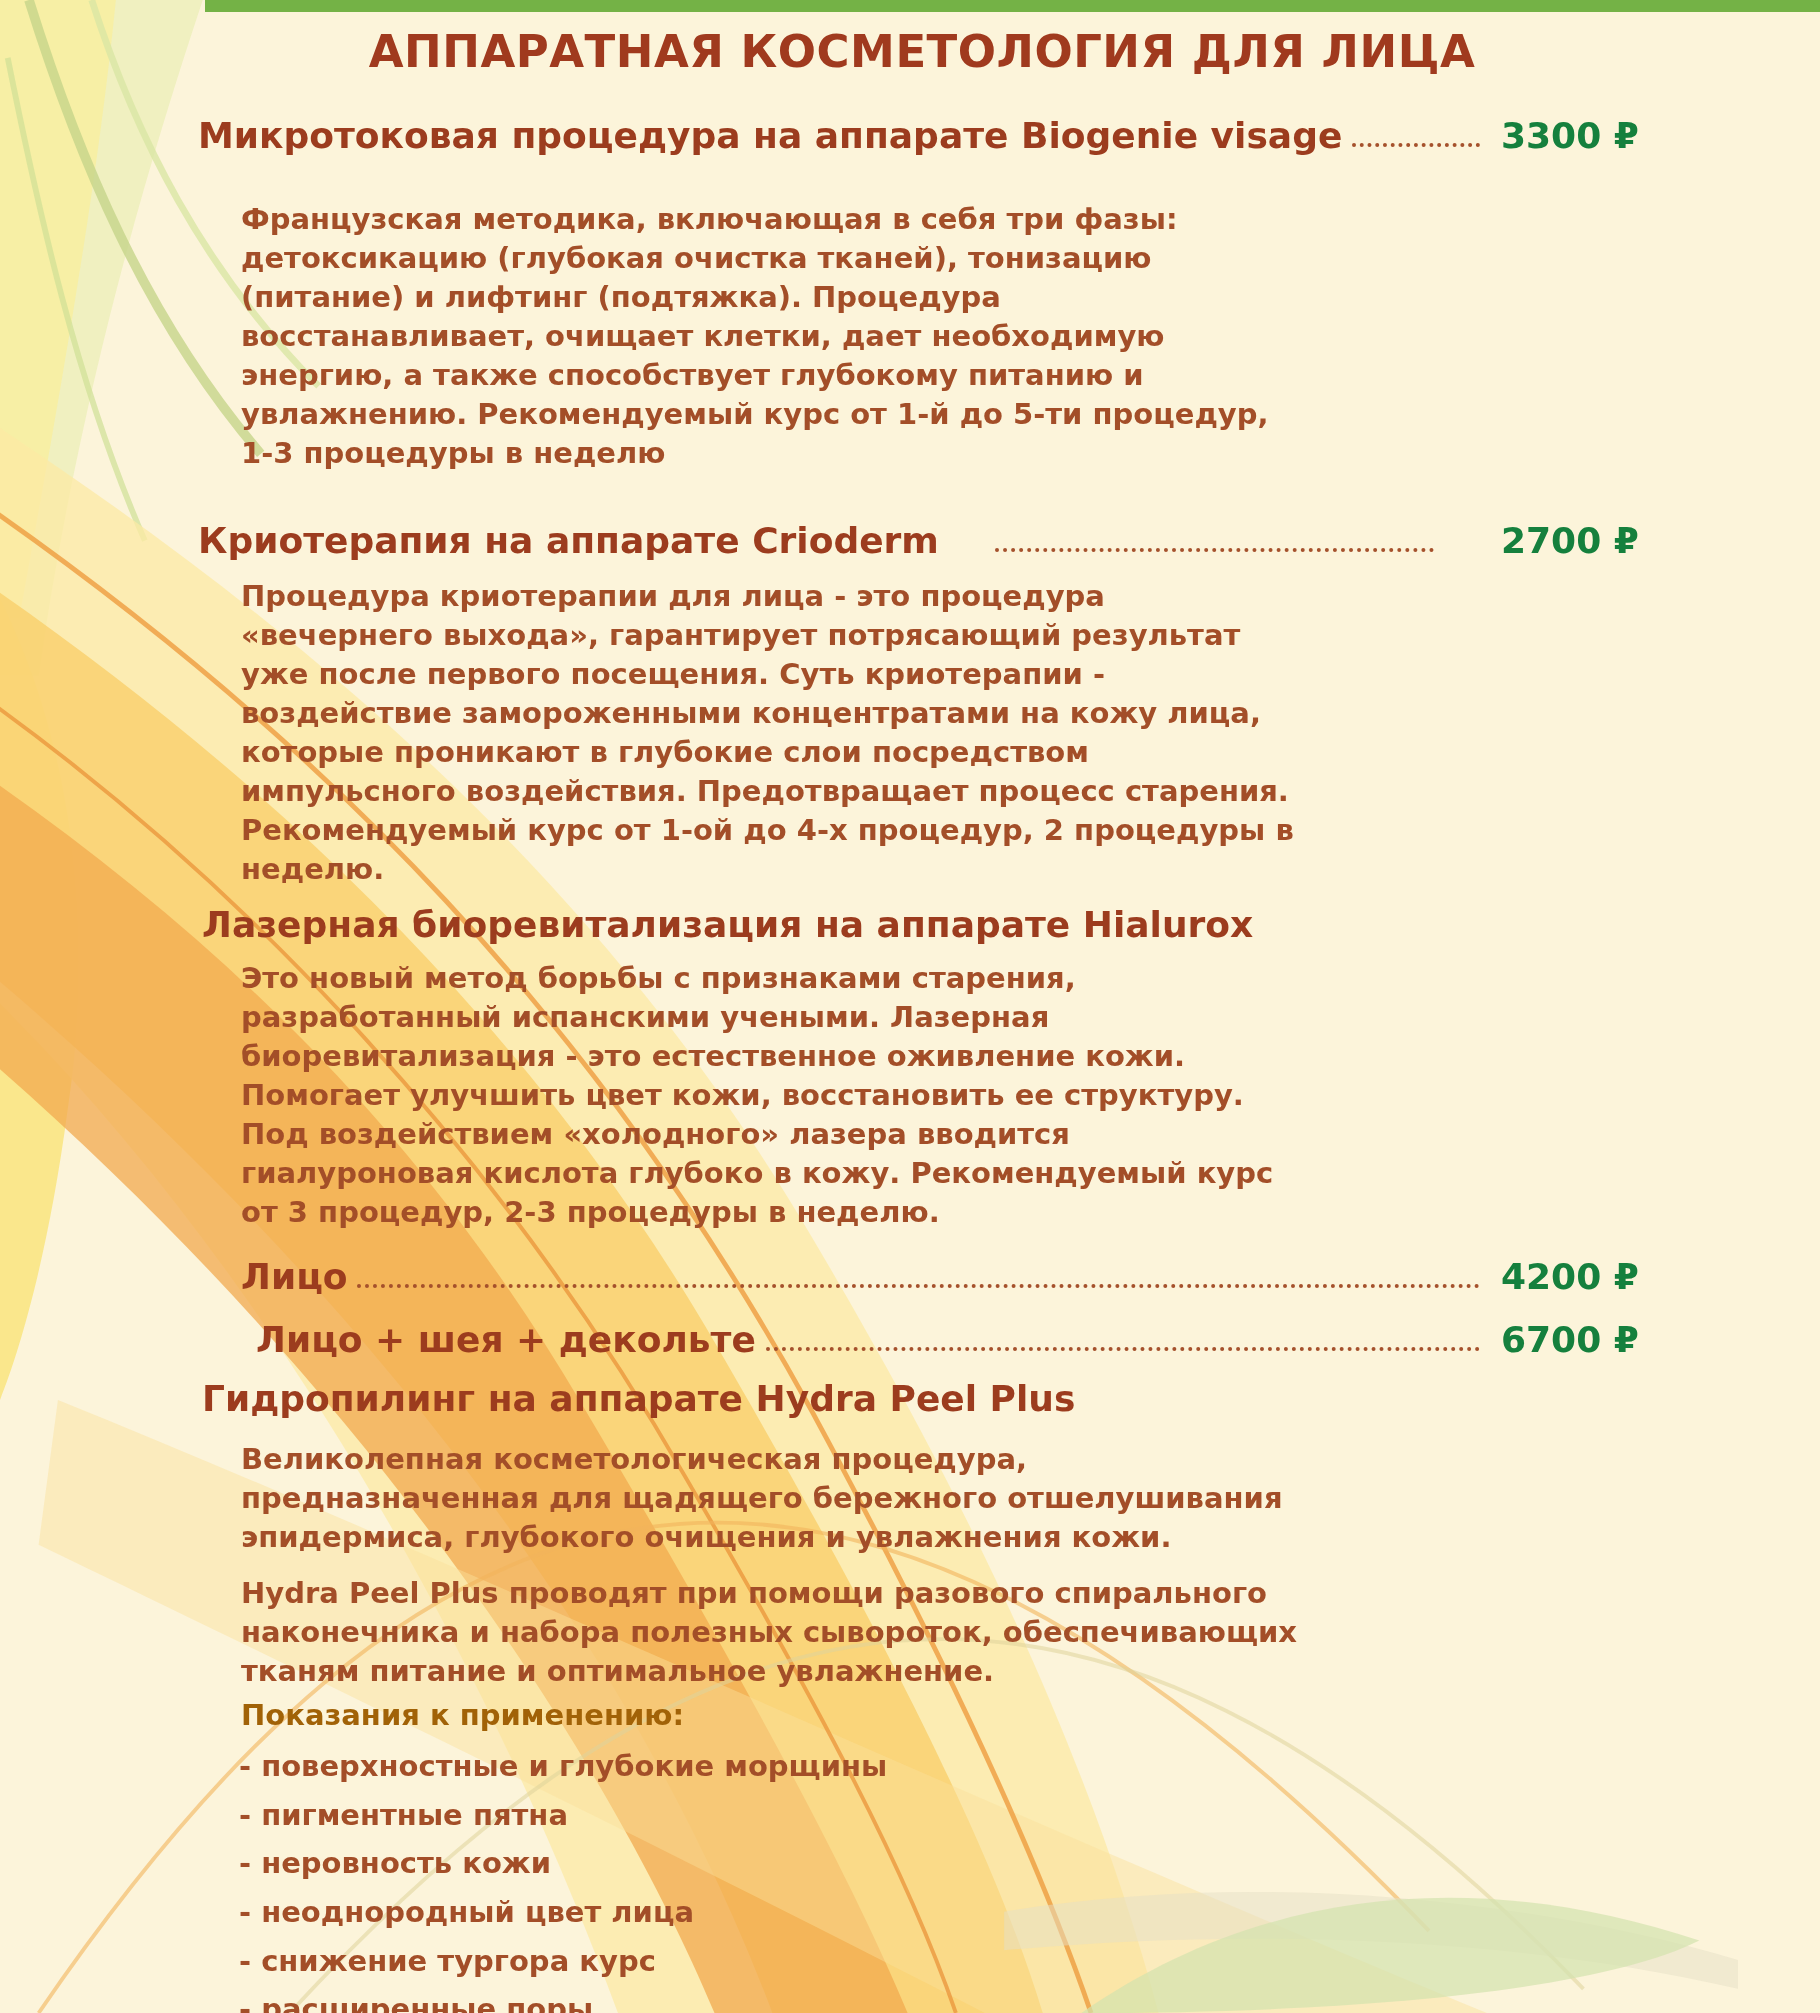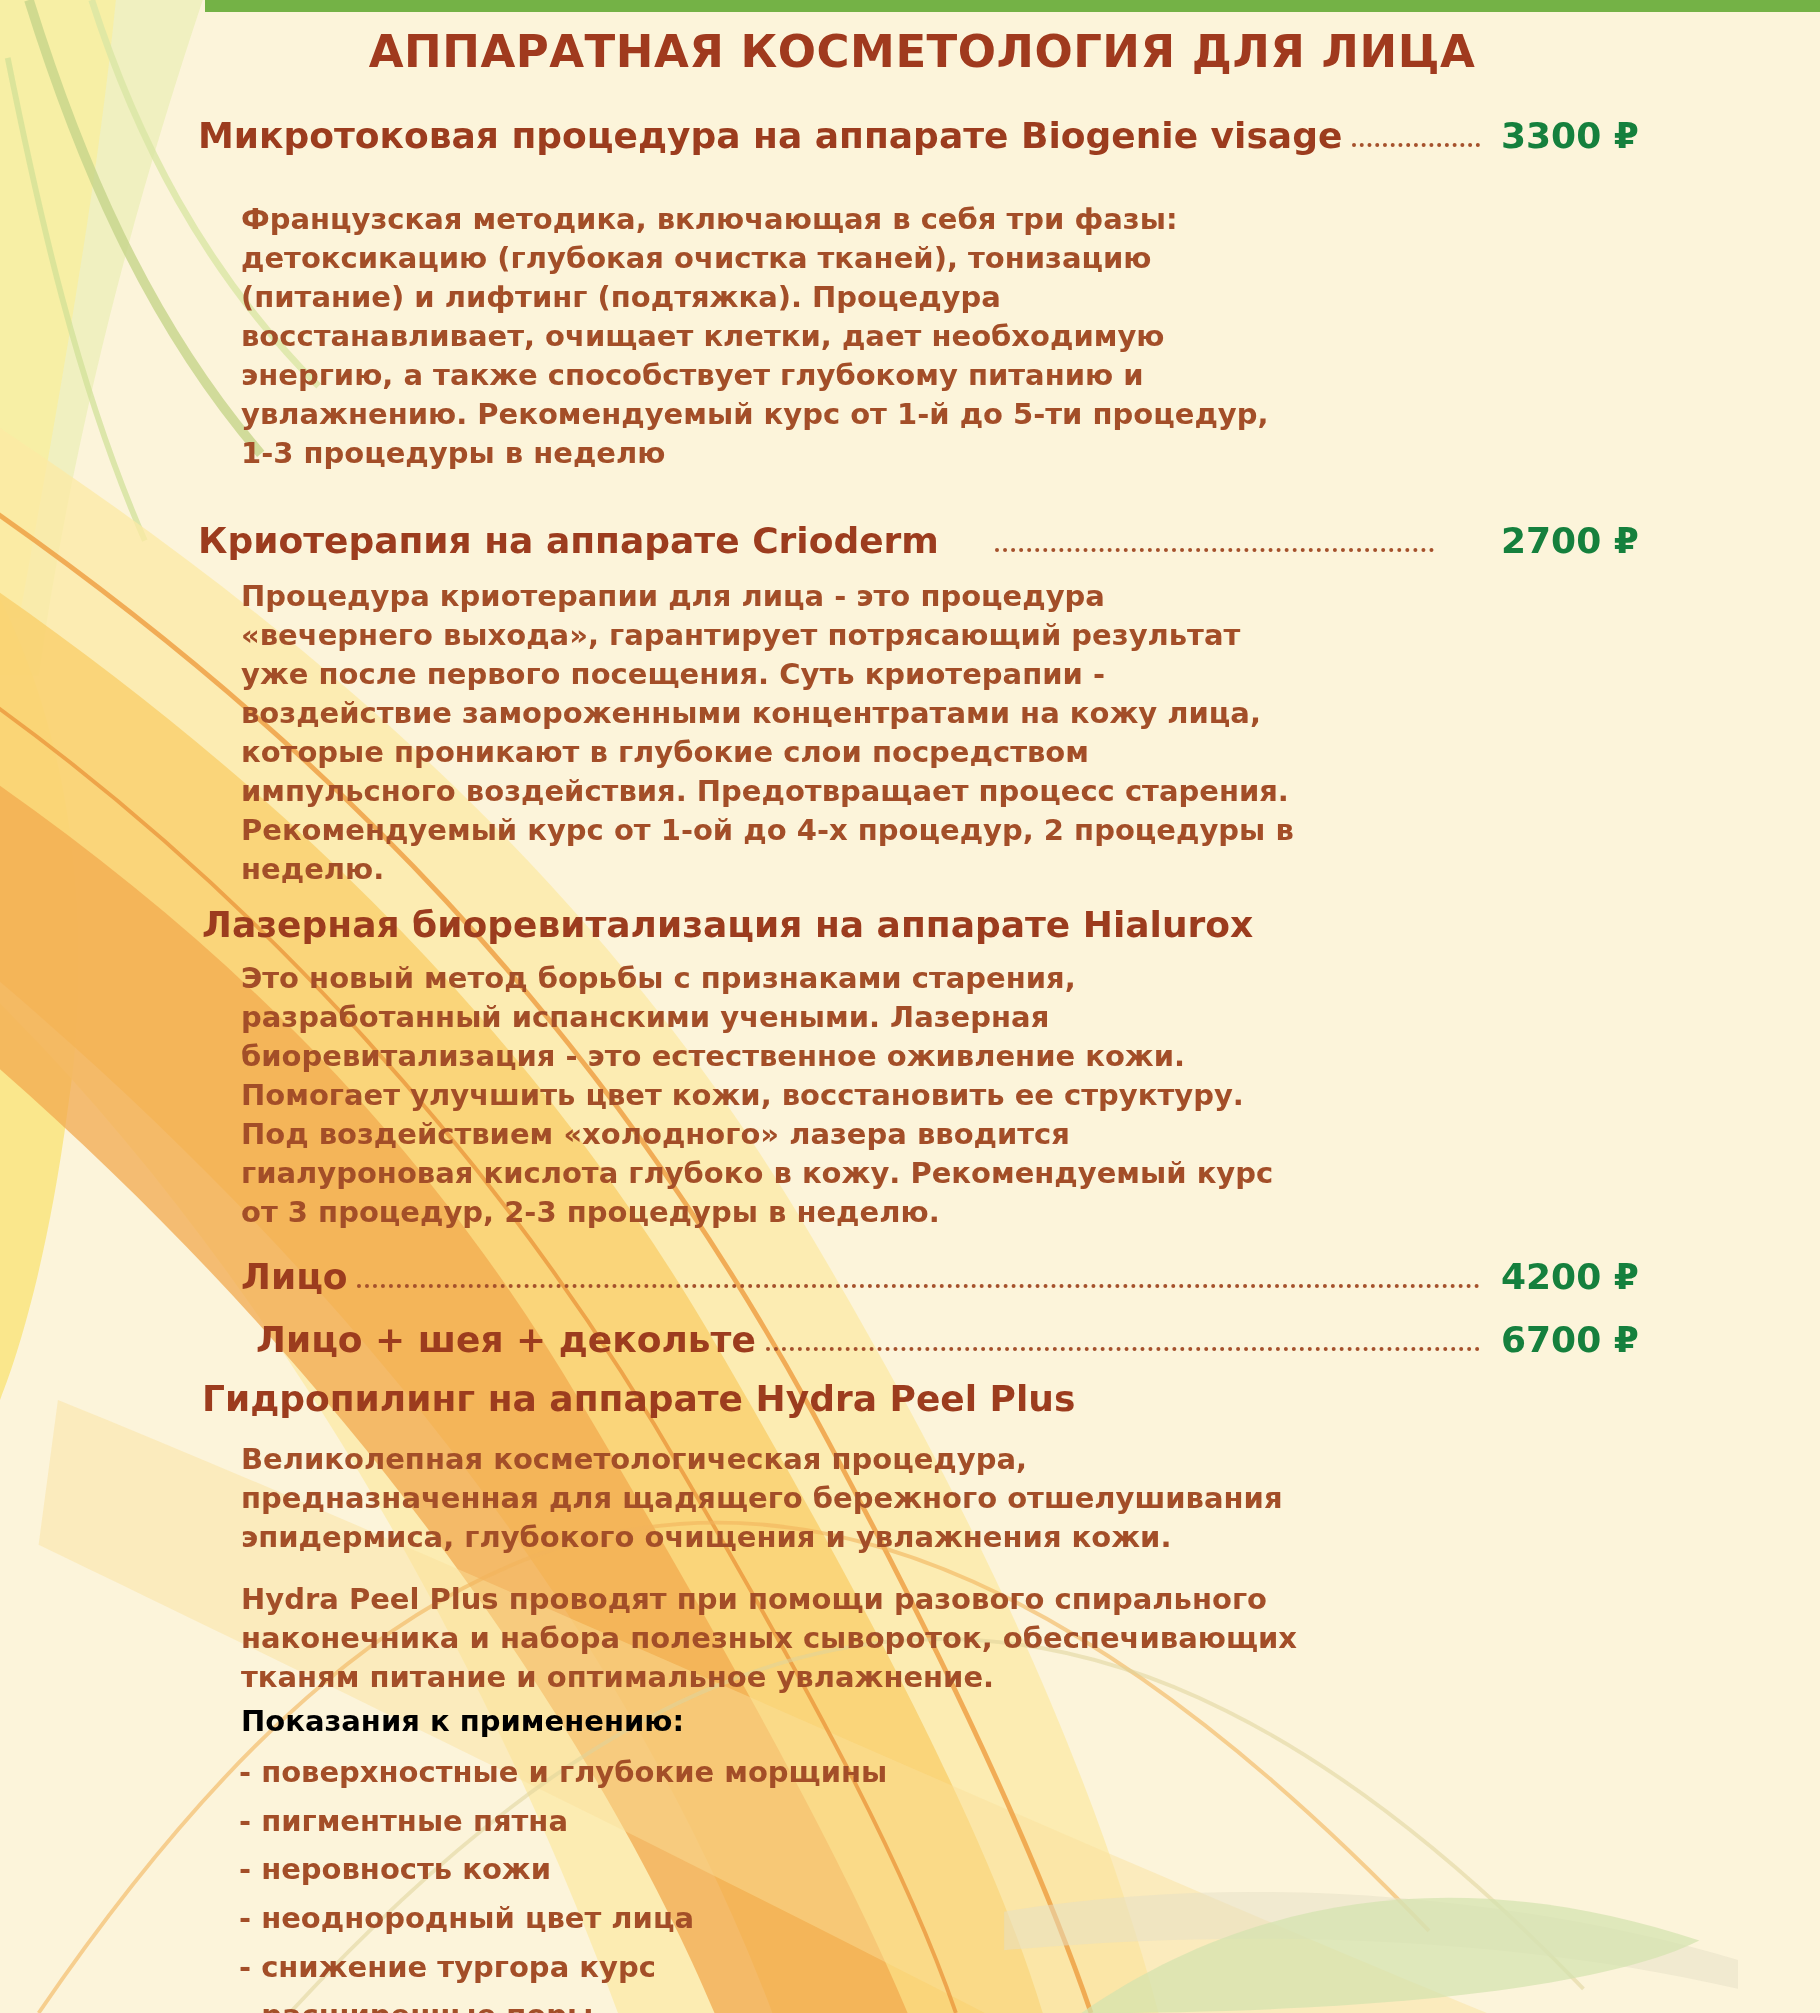--- a/index.html
+++ b/index.html
@@ -85,27 +85,27 @@
   }
   p{margin-bottom:0;}
   .desc.tight{margin-top:13.5px;}
   .h2-gap{margin-top:46px;gap:46px;}
   .h3-gap{margin-top:14.5px;}
   .desc3{margin-top:11.6px;}
   .sub-row-1{margin-top:23px;margin-left:43px;}
   .sub-row-2{margin-top:19.3px;margin-left:58px;}
   .h4-gap{margin-top:15.4px;}
   .p1{margin-top:18.3px;}
-  .p2{margin-top:23px;}
+  .p2{margin-top:17px;}
   .ind-title{
     margin:5.8px 0 0 43px;
     font-size:29px;
     line-height:39px;
     font-weight:bold;
-    color:#000000;
+    color:#a16207;
   }
   .ind-item{
     margin:9.7px 0 0 41px;
     font-size:29px;
     line-height:39px;
     font-weight:bold;
     color:#a34e28;
   }
   .ind-item.first{margin-top:11.6px;}
 </style>

